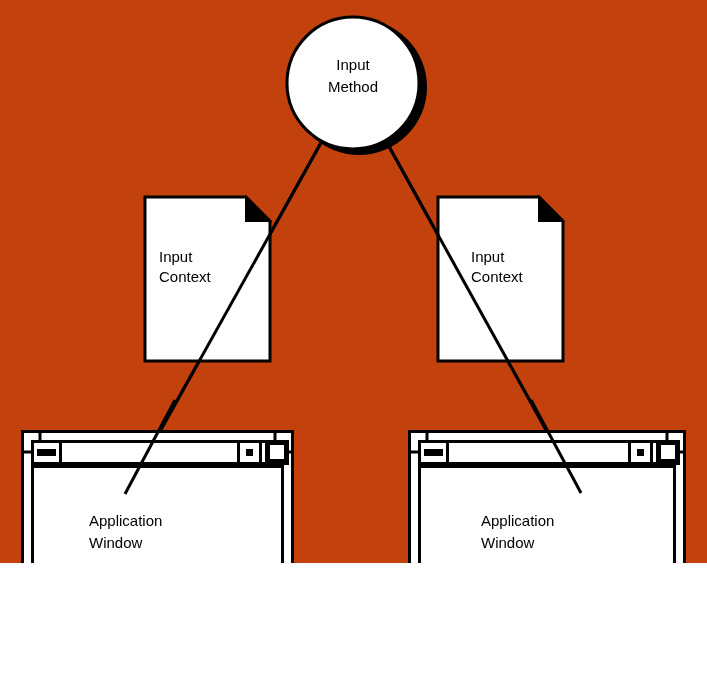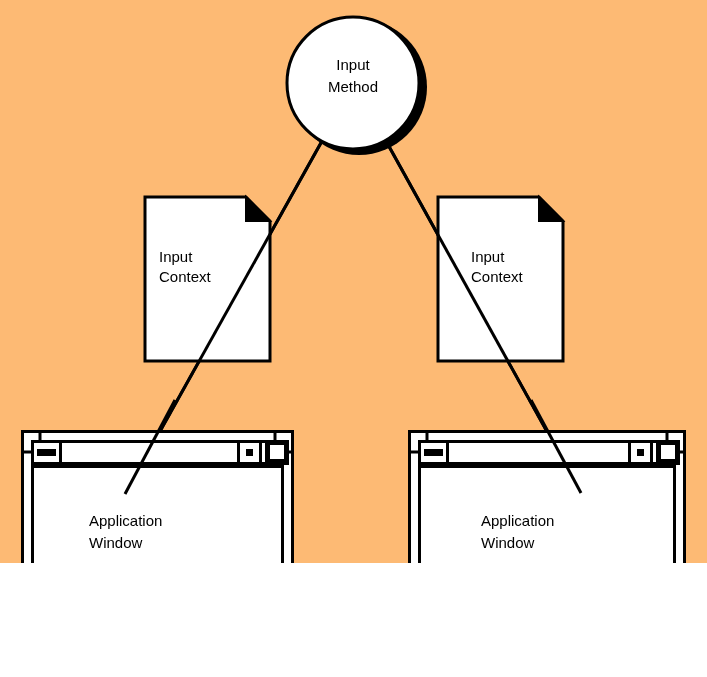--- a/index.html
+++ b/index.html
@@ -7,21 +7,21 @@
     padding: 0;
     background: #ffffff;
   }
   body {
     font-family: "Liberation Sans", sans-serif;
   }
   #diagram-root {
     position: relative;
     width: 707px;
     height: 563px;
-    background: #fdba74;
+    background: #c2410c;
     overflow: hidden;
   }
   #diagram-svg {
     position: absolute;
     left: 0;
     top: 0;
     width: 707px;
     height: 677px;
     display: block;
   }

